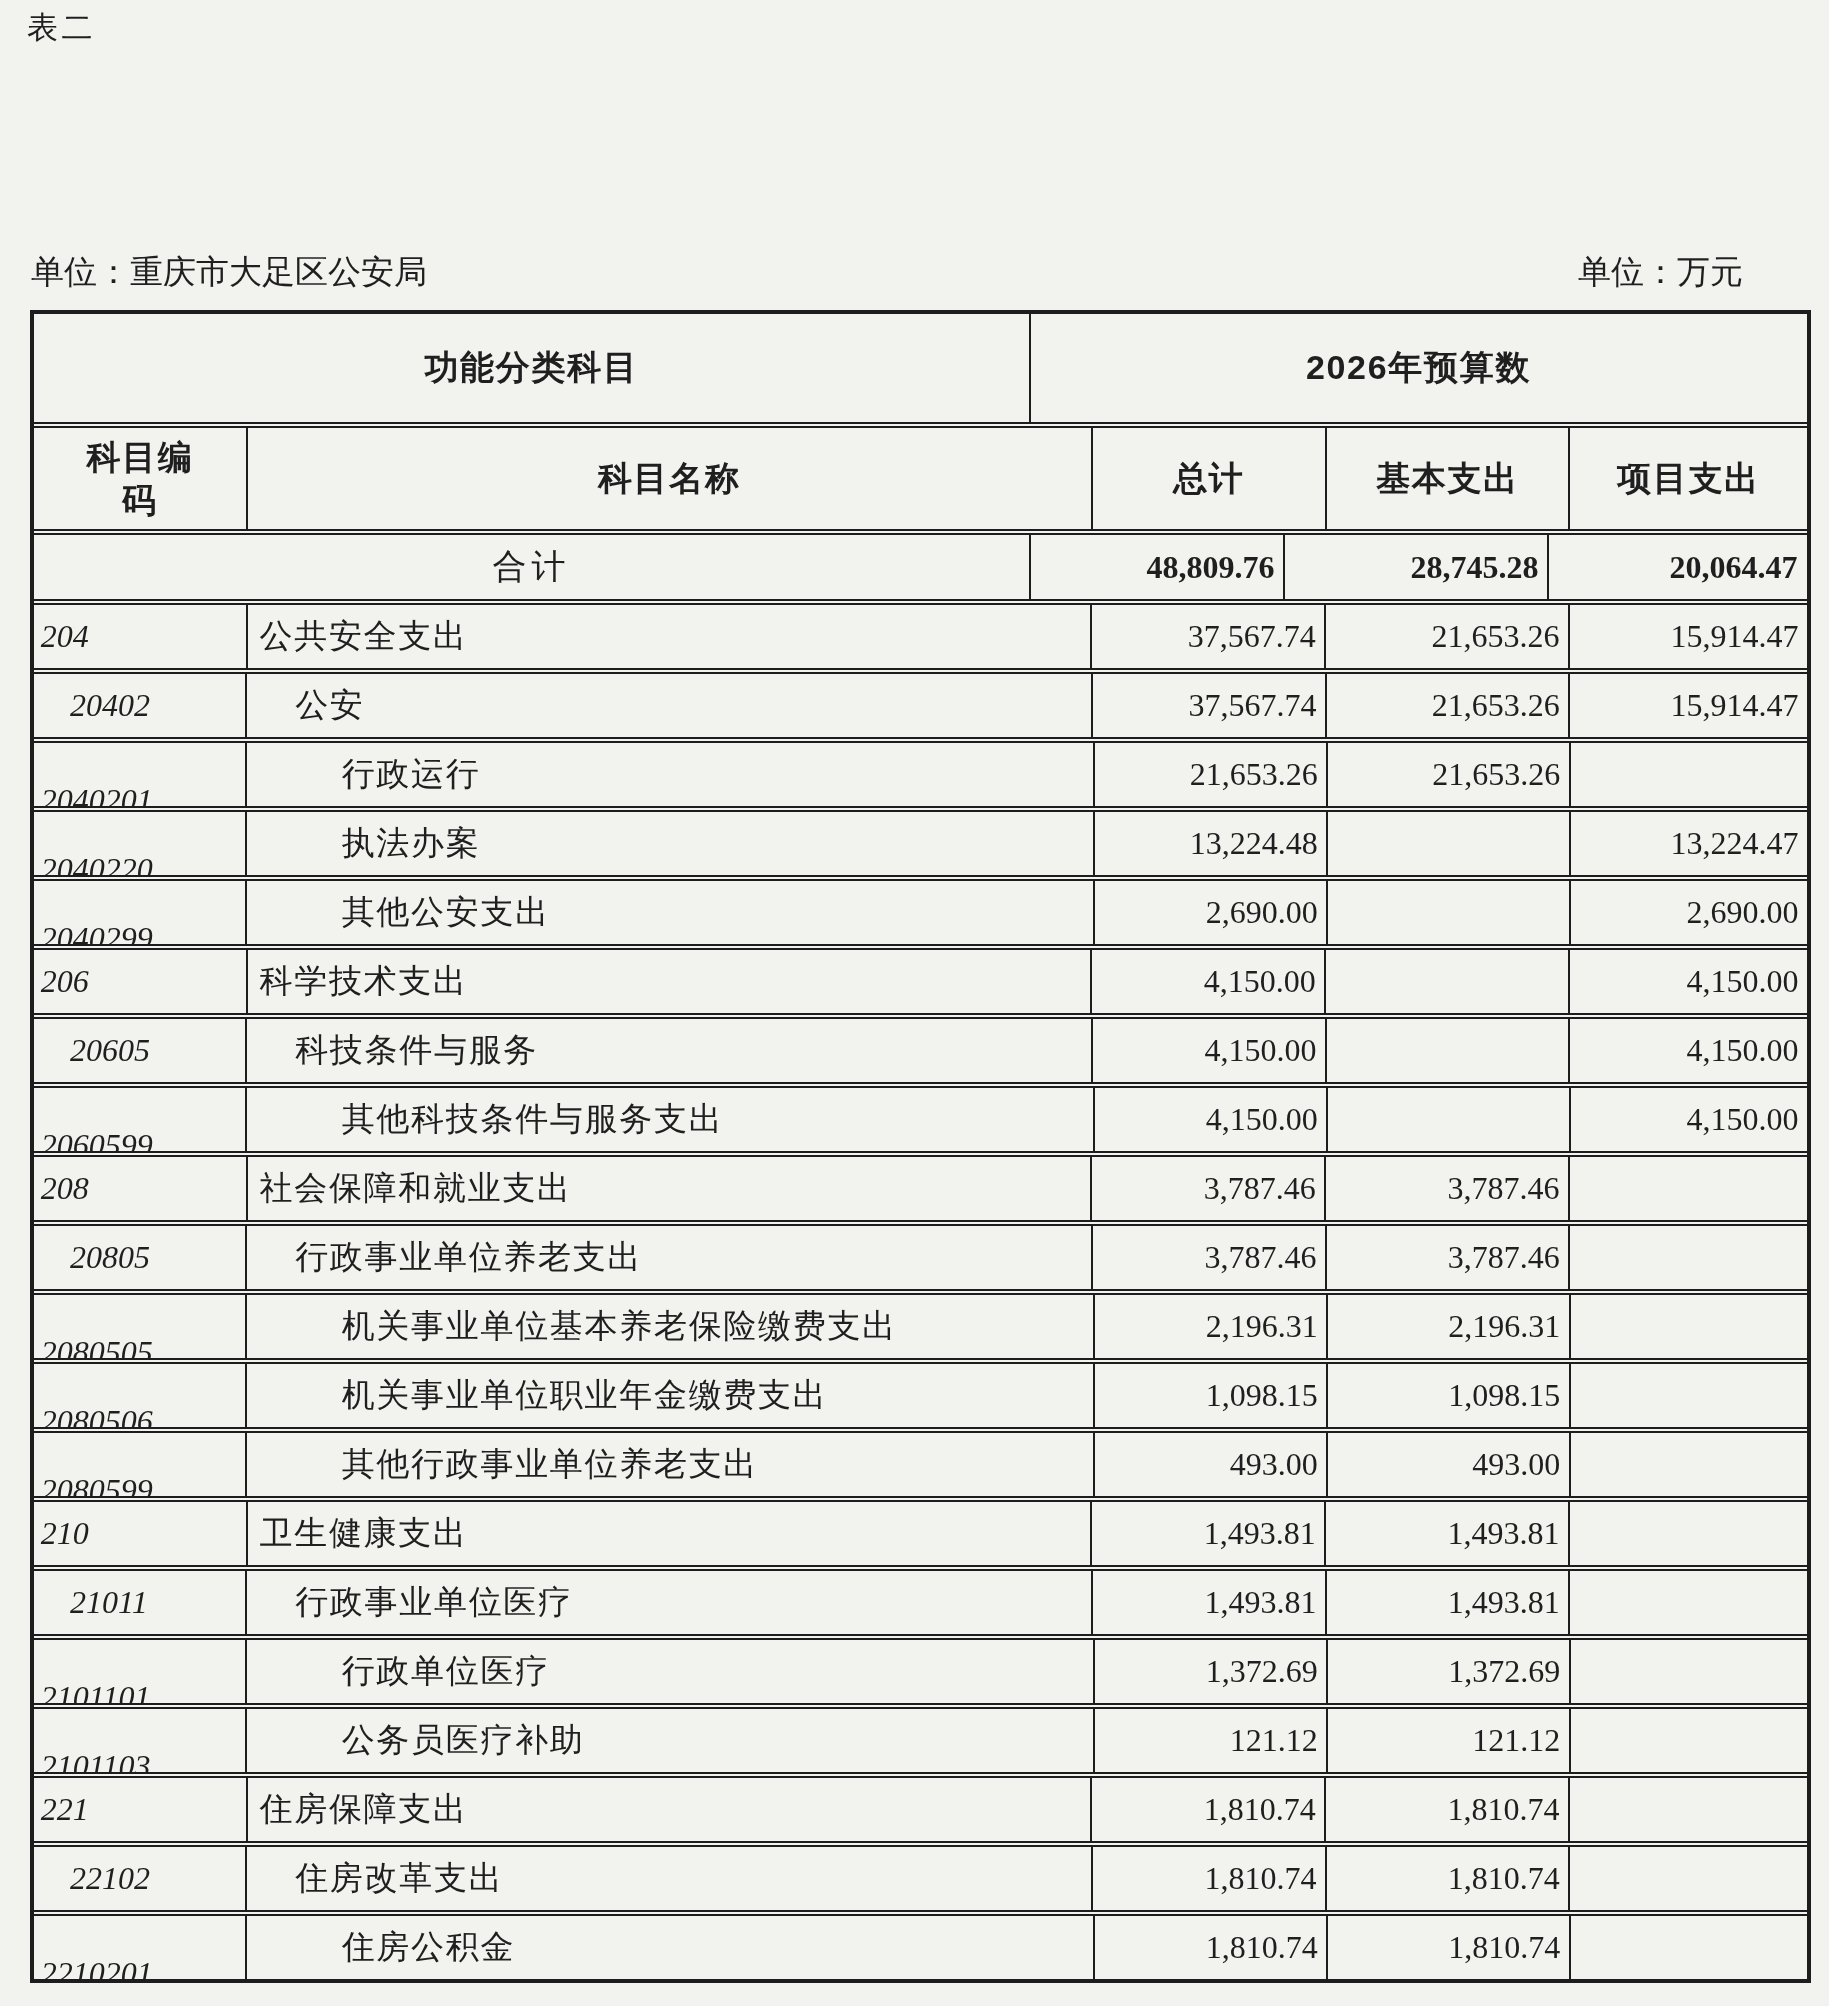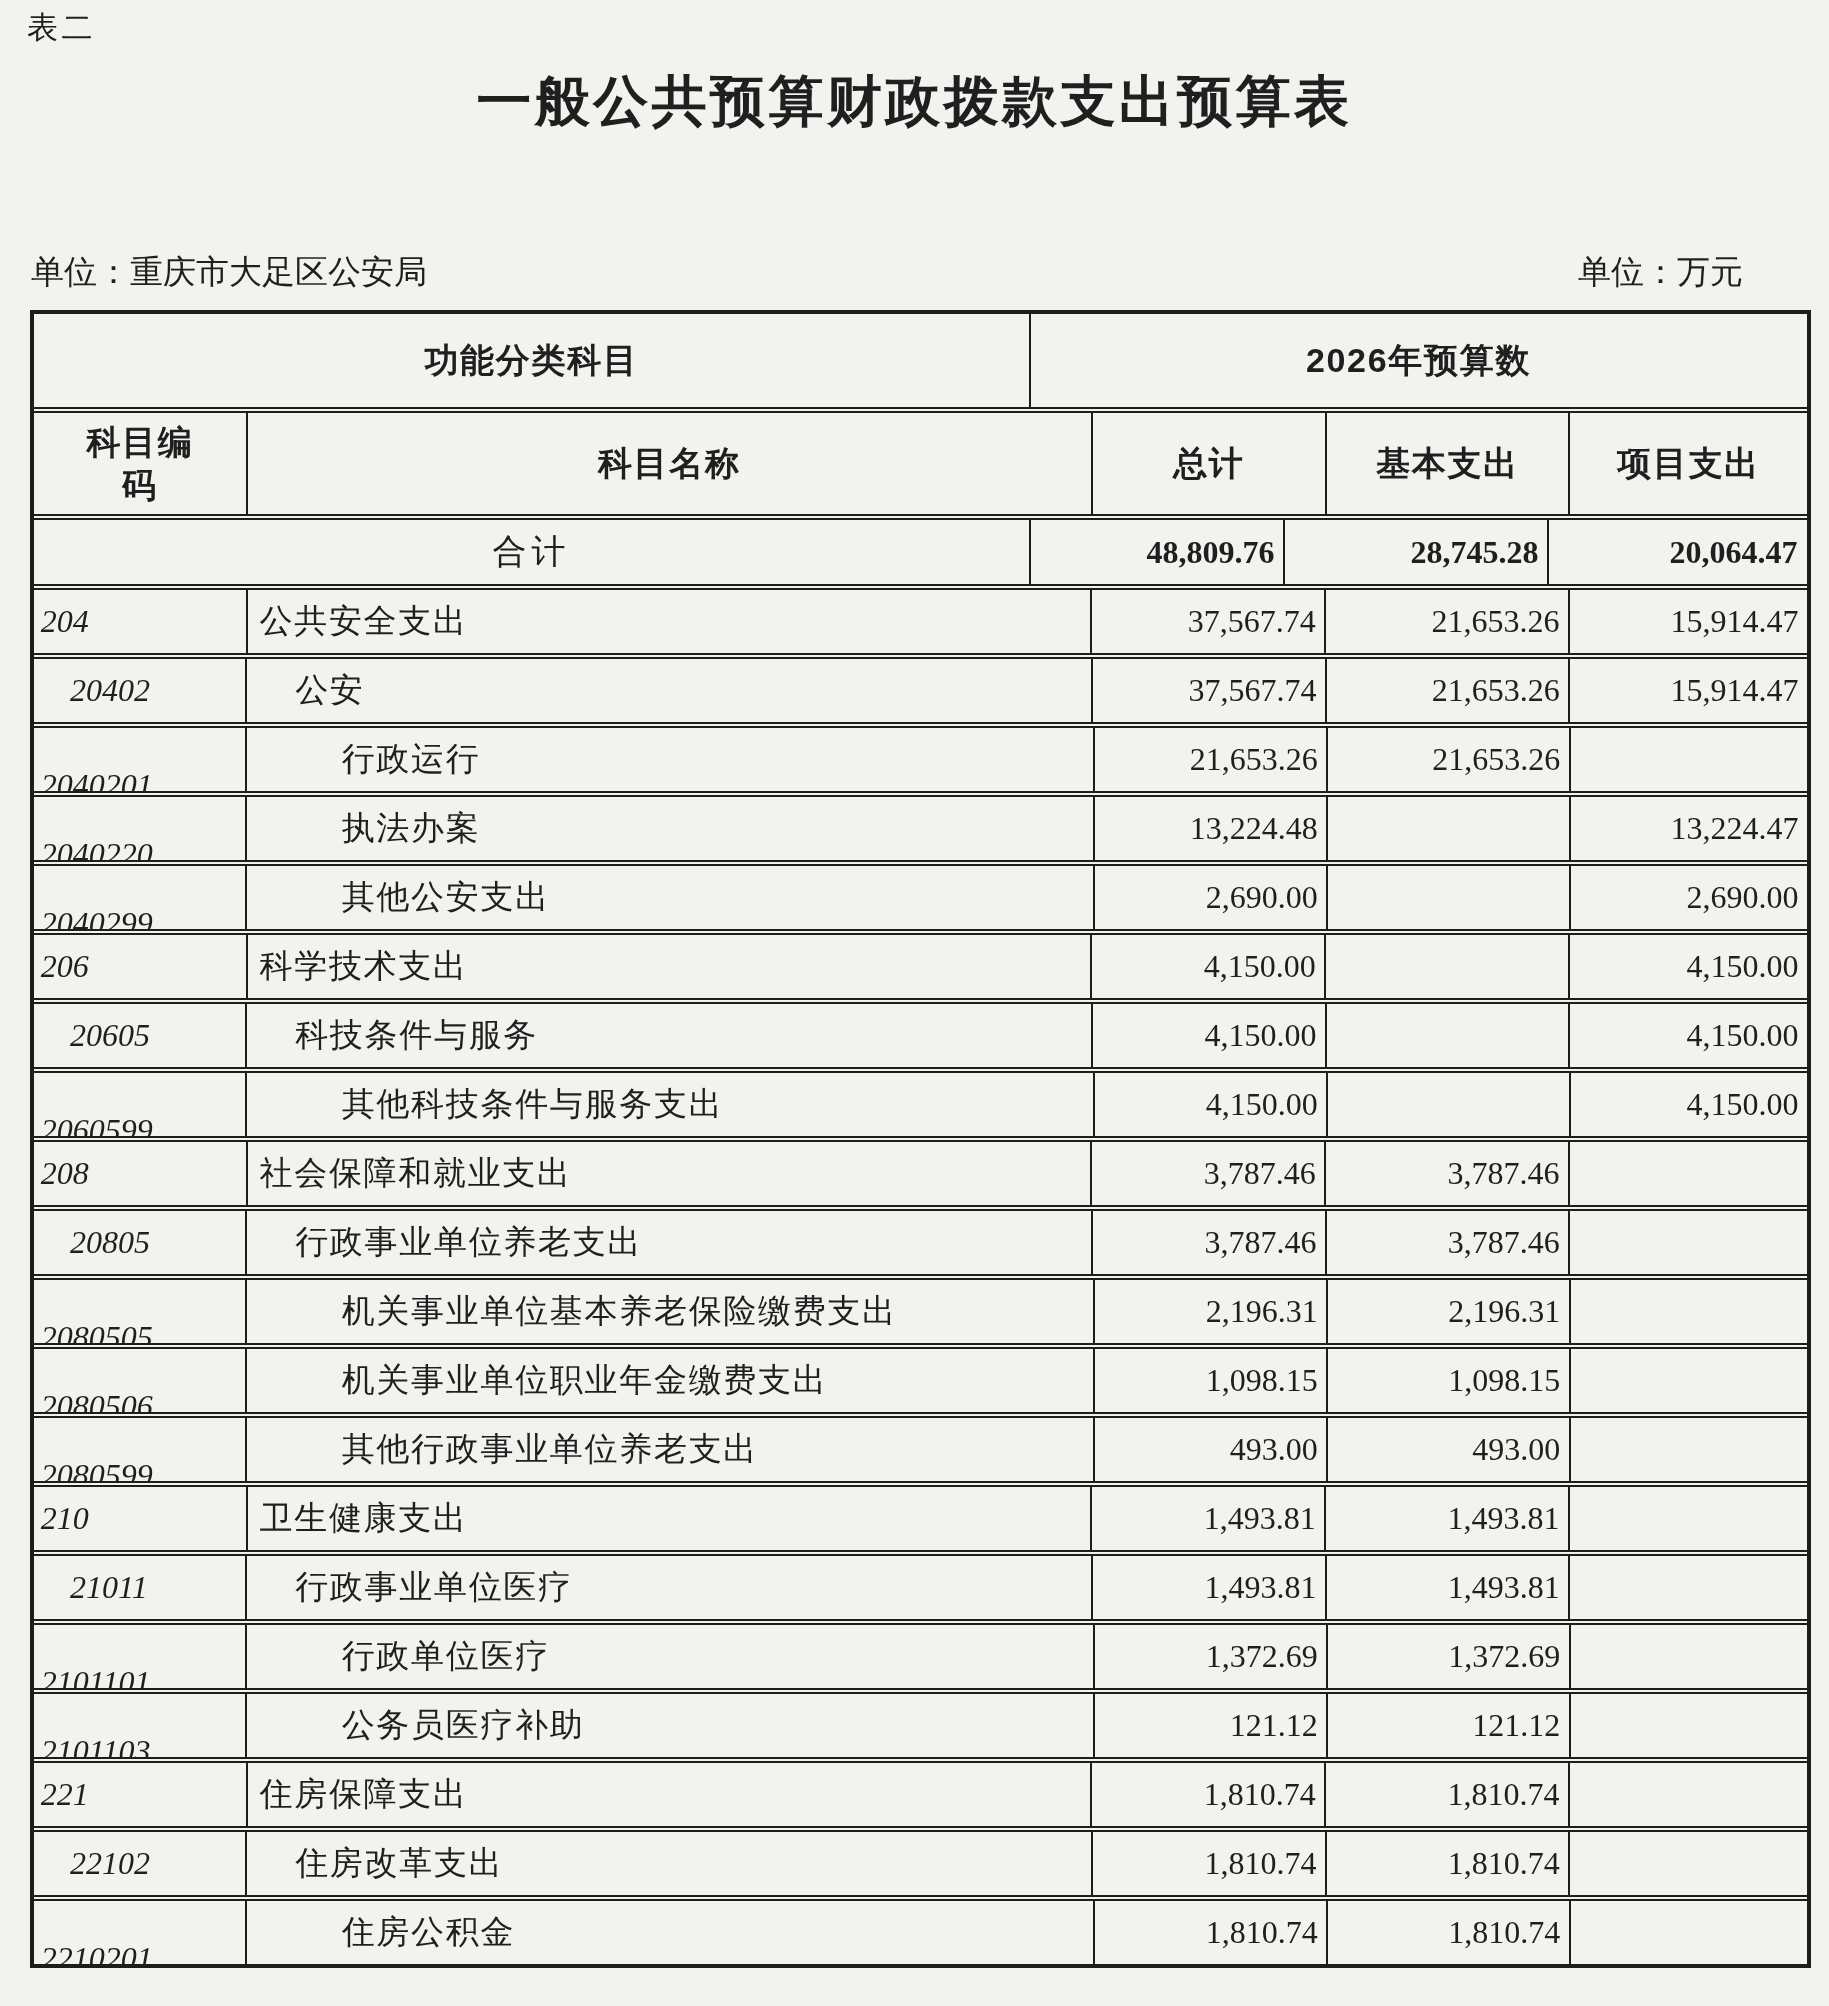--- a/index.html
+++ b/index.html
@@ -8,21 +8,21 @@
   .corner{position:absolute;left:27px;top:6.8px;font-size:31px;letter-spacing:3.4px;}
   .title{position:absolute;left:0;right:0;top:65px;margin:0;text-align:center;
          font-family:"Liberation Sans","DejaVu Sans",sans-serif;font-weight:700;
          font-size:55px;letter-spacing:3.4px;}
   .unit-left{position:absolute;left:31px;top:250px;font-size:33px;}
   .unit-right{position:absolute;right:86px;top:250px;font-size:33px;}
 
   .budget-table{position:absolute;left:30px;top:310px;width:1781px;
                 border:4.3px solid #1d1d1d;box-sizing:border-box;background:transparent;}
   .row{display:flex;box-sizing:border-box;border-top:6px double #1d1d1d;}
-  .row.hrow1{border-top:none;height:93px;}
+  .row.hrow1{border-top:none;height:108px;}
   .row.hrow2{height:107px;}
   .row.trow{height:70px;}
   .row.drow{height:69px;}
 
   .cell{box-sizing:border-box;display:flex;align-items:center;overflow:hidden;position:relative;}
   .bl{border-left:2.6px solid #1d1d1d;}
   .w-merged{width:995px;}
   .w-budget{width:777px;}
   .w-code{width:230px;}
   .w-name{width:917px;}
@@ -48,21 +48,20 @@
   .drow[data-level="2"] .code-text{padding-left:36px;}
   .drow[data-level="3"] .cell-code{overflow:hidden;}
   .drow[data-level="3"] .code-text{position:absolute;left:6.8px;bottom:-13px;padding-left:0;}
 </style>
 </head>
 <body>
 
 <div class="page">
 
   <div class="corner">表二</div>
-  <h1 class="title">一般公共预算财政拨款支出预算表</h1>
   <div class="unit-left">单位：重庆市大足区公安局</div>
   <div class="unit-right">单位：万元</div>
 
   <div class="budget-table">
 
     <div class="row hrow1">
       <div class="cell hc w-merged">功能分类科目</div>
       <div class="cell hc bl w-budget">2026年预算数</div>
     </div>
 

